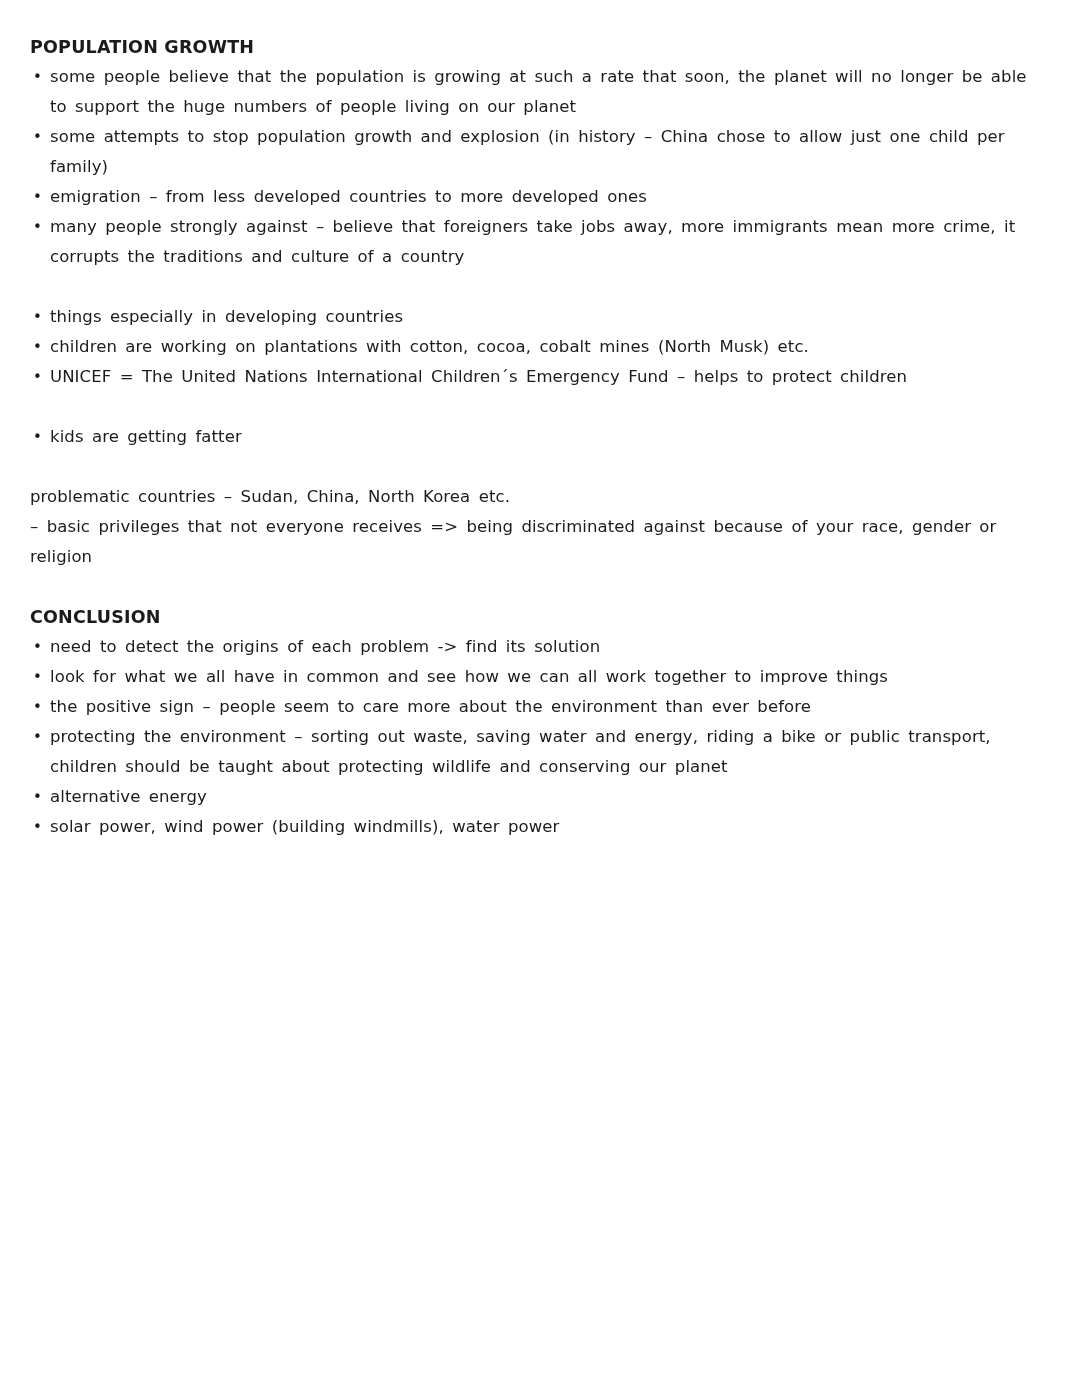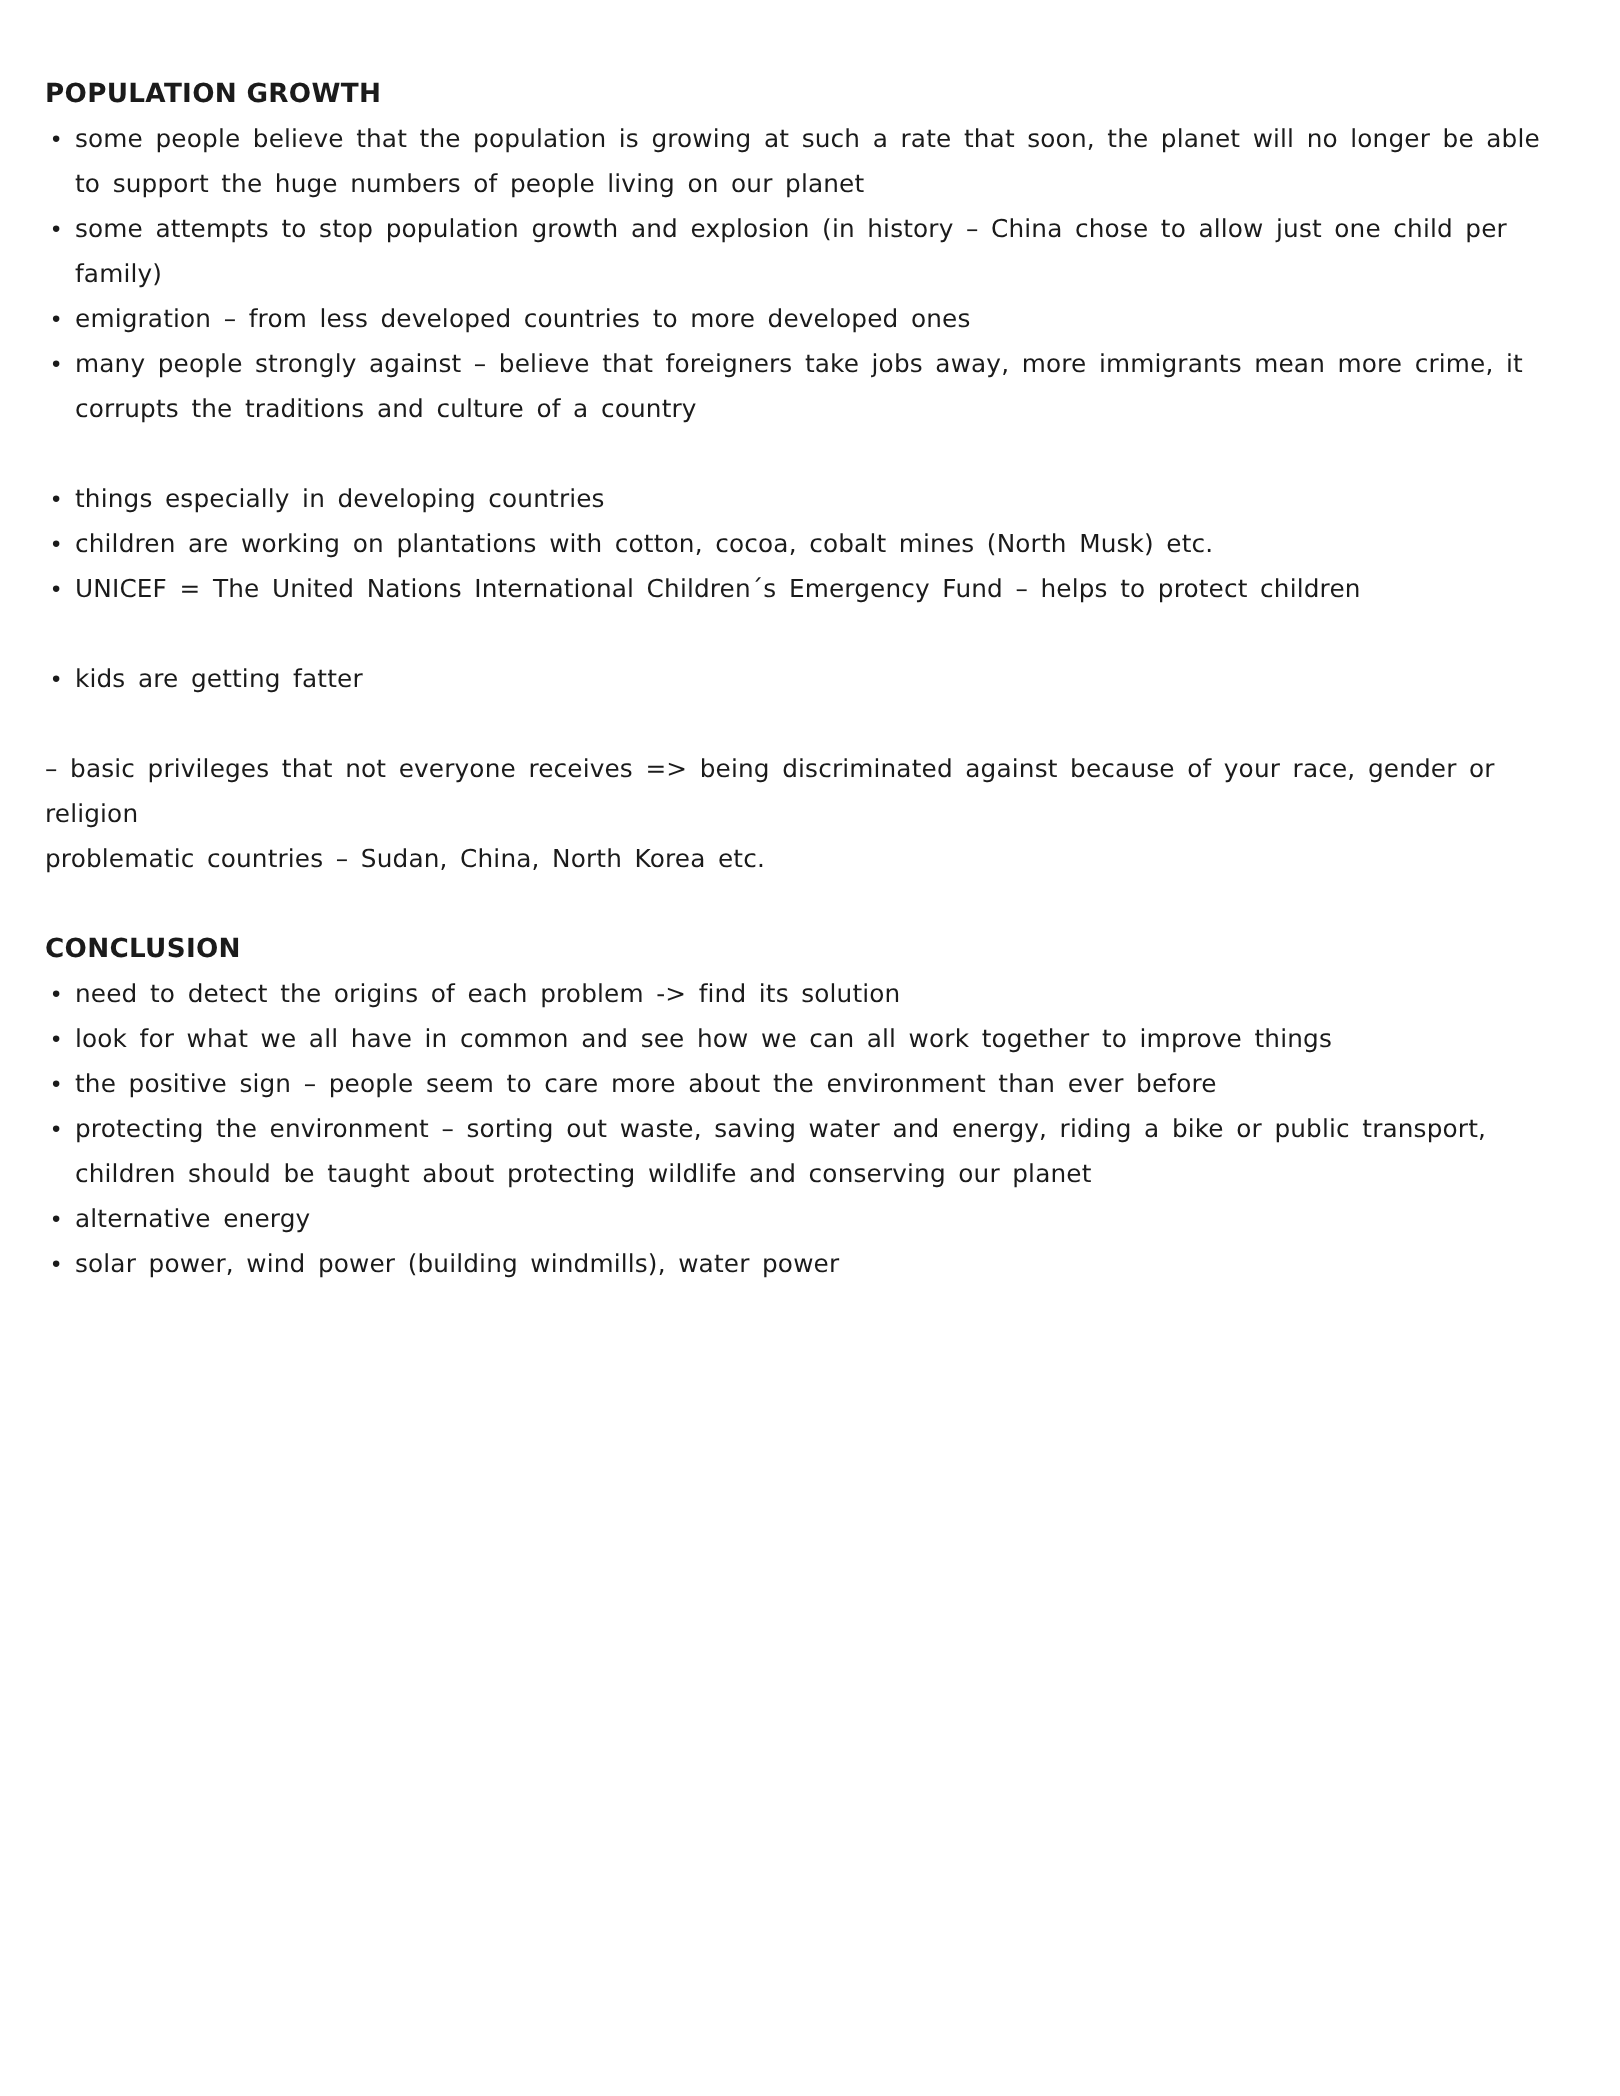--- a/index.html
+++ b/index.html
@@ -15,21 +15,21 @@
     -webkit-font-smoothing: antialiased;
   }
   .page {
     box-sizing: border-box;
     width: 1080px;
     height: 1397px;
     padding: 32px 38px 0 30px;
     overflow: hidden;
   }
   .section {
-    margin: 16px 0 30px 0;
+    margin: 0 0 30px 0;
   }
   .section-heading {
     margin: 0;
     font-size: 17.5px;
     font-weight: bold;
     line-height: 30px;
     letter-spacing: 0.2px;
   }
   .line {
     font-size: 16.5px;
@@ -98,24 +98,24 @@
         </div>
       </section>
       <section class="section">
         <div class="line bullet-line">
           <span class="bullet">•</span>
           <span class="txt">kids are getting fatter</span>
         </div>
       </section>
       <section class="section">
         <div class="line plain-line">
-          <span class="txt">– basic privileges that not everyone receives =&gt; being discriminated against because of your race, gender or religion</span>
+          <span class="txt">problematic countries – Sudan, China, North Korea etc.</span>
         </div>
         <div class="line plain-line">
-          <span class="txt">problematic countries – Sudan, China, North Korea etc.</span>
+          <span class="txt">– basic privileges that not everyone receives =&gt; being discriminated against because of your race, gender or religion</span>
         </div>
       </section>
       <section class="section">
         <h2 class="section-heading">CONCLUSION</h2>
         <div class="line bullet-line">
           <span class="bullet">•</span>
           <span class="txt">need to detect the origins of each problem -&gt; find its solution</span>
         </div>
         <div class="line bullet-line">
           <span class="bullet">•</span>

